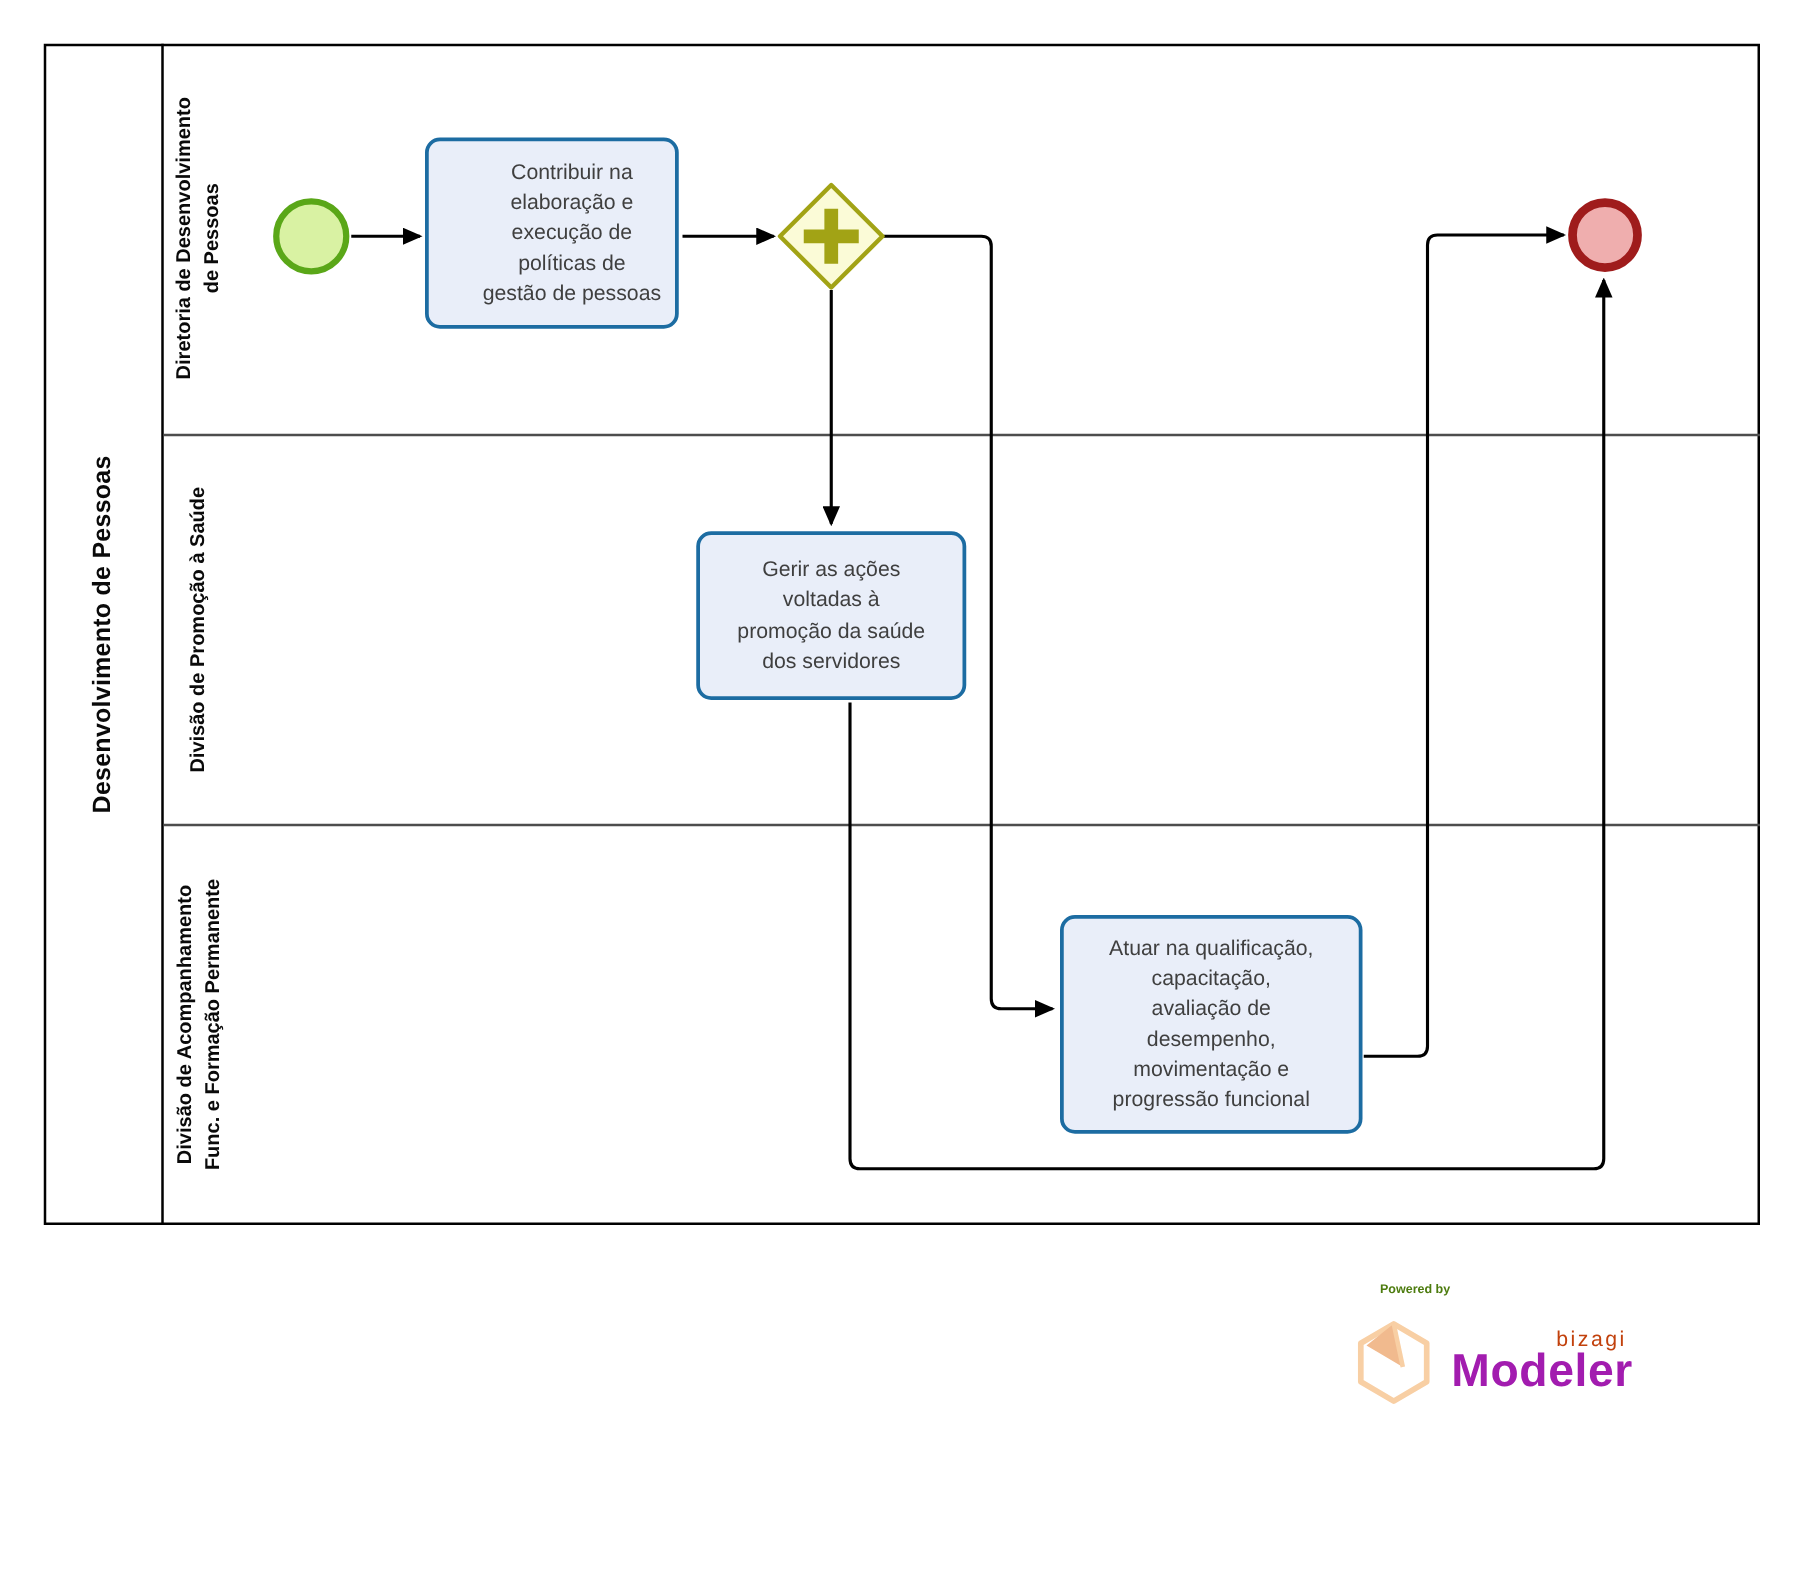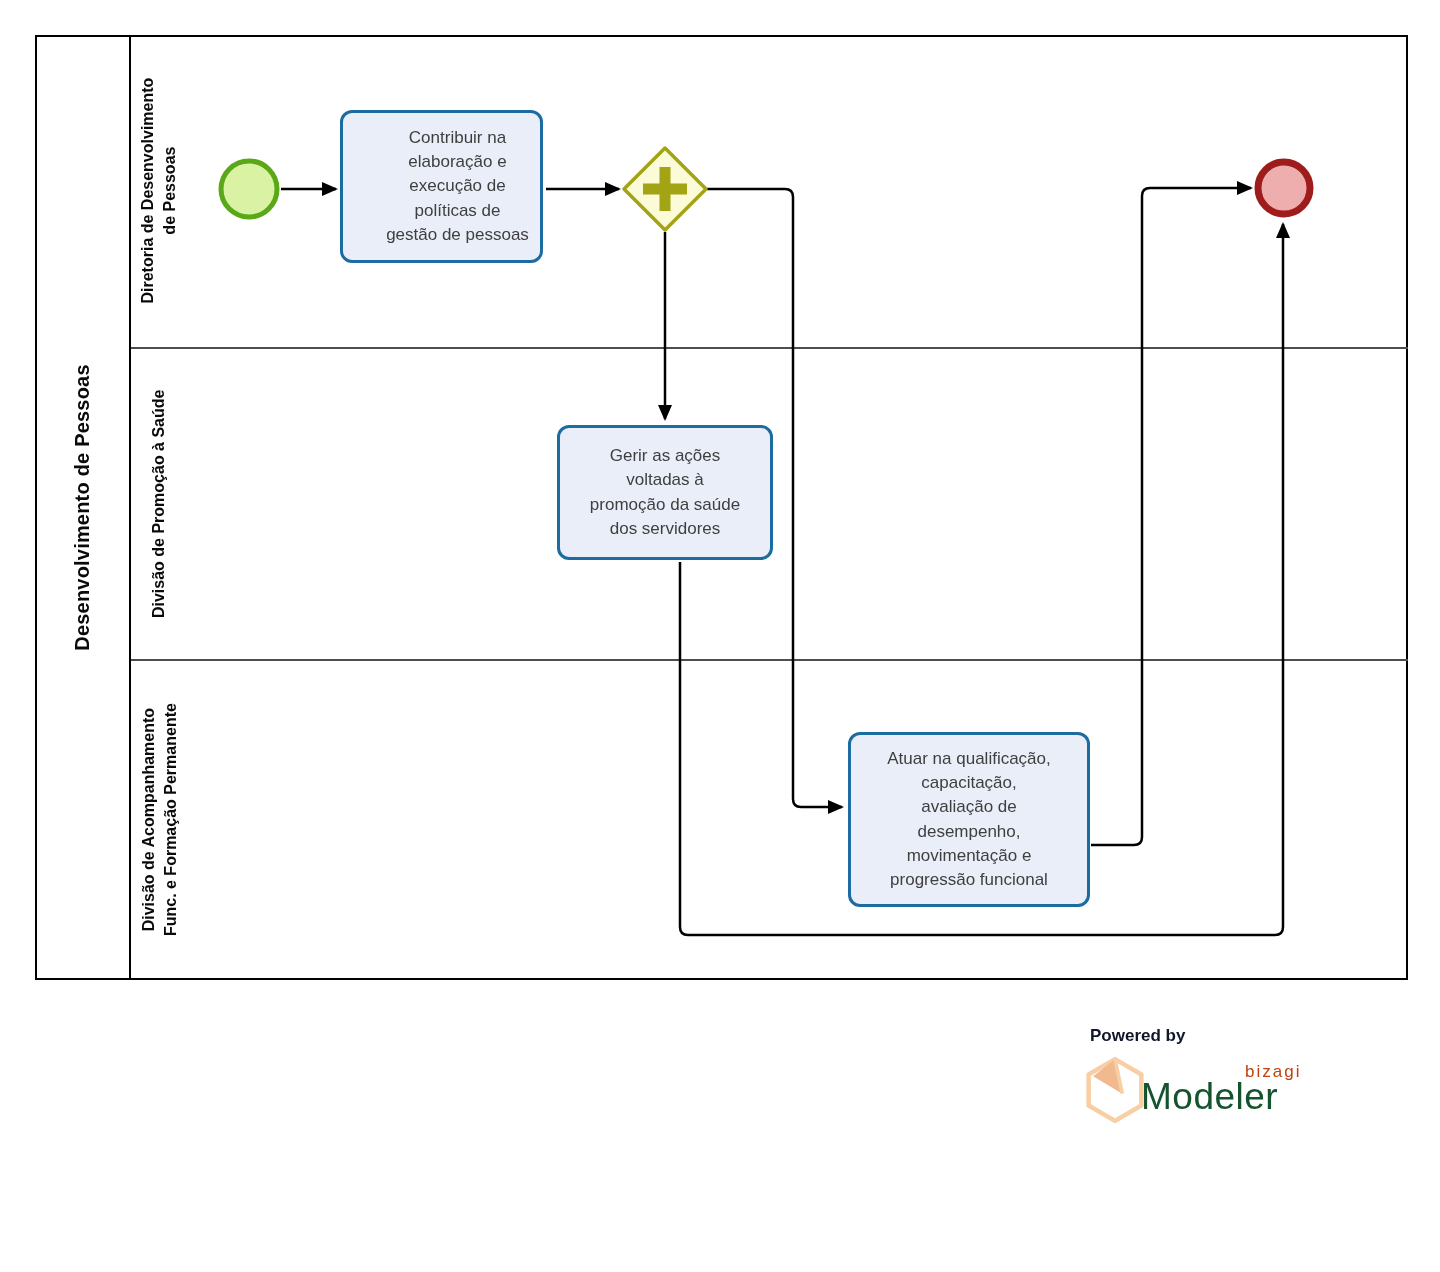--- a/index.html
+++ b/index.html
@@ -44,24 +44,24 @@
   #task-3 { left:848px; top:732px; width:242px; height:175px; }
   
   #flows { position:absolute; left:0; top:0; width:1440px; height:1272px; }
   .flow { stroke:#000; stroke-width:2.5; fill:none; }
   .start-event-shape { stroke:#5aa718; stroke-width:5; }
   .end-event-shape   { stroke:#9f1c1c; stroke-width:7; }
   .gateway-shape     { stroke:#a2a315; stroke-width:3.5; stroke-linejoin:round; }
   .gateway-plus      { stroke:#a2a315; stroke-width:11; stroke-linecap:butt; }
   
   #footer-logo { position:absolute; left:1085px; top:1026px; width:260px; height:110px; }
-  #powered-by { position:absolute; left:5px; top:0; color:#0f172a; font-size:17px; font-weight:bold; }
+  #powered-by { position:absolute; left:19px; top:0; color:#4d7c0f; font-size:10px; font-weight:bold; }
   #bizagi-hexagon { position:absolute; left:0; top:30px; }
   #bizagi-word { position:absolute; left:160px; top:36px; color:#c2410c; font-size:17px; letter-spacing:2px; }
-  #modeler-word { position:absolute; left:56px; top:50px; color:#14532d; font-size:37px; font-weight:normal; letter-spacing:0.5px; }
+  #modeler-word { position:absolute; left:76px; top:50px; color:#a21caf; font-size:37px; font-weight:bold; letter-spacing:0.5px; }
 </style>
 </head>
 <body>
 
 <div id="canvas">
 
   <div class="pool-border"></div>
   <div class="pool-header-divider"></div>
   <div id="lane-divider-1" class="lane-divider"></div>
   <div id="lane-divider-2" class="lane-divider"></div>

